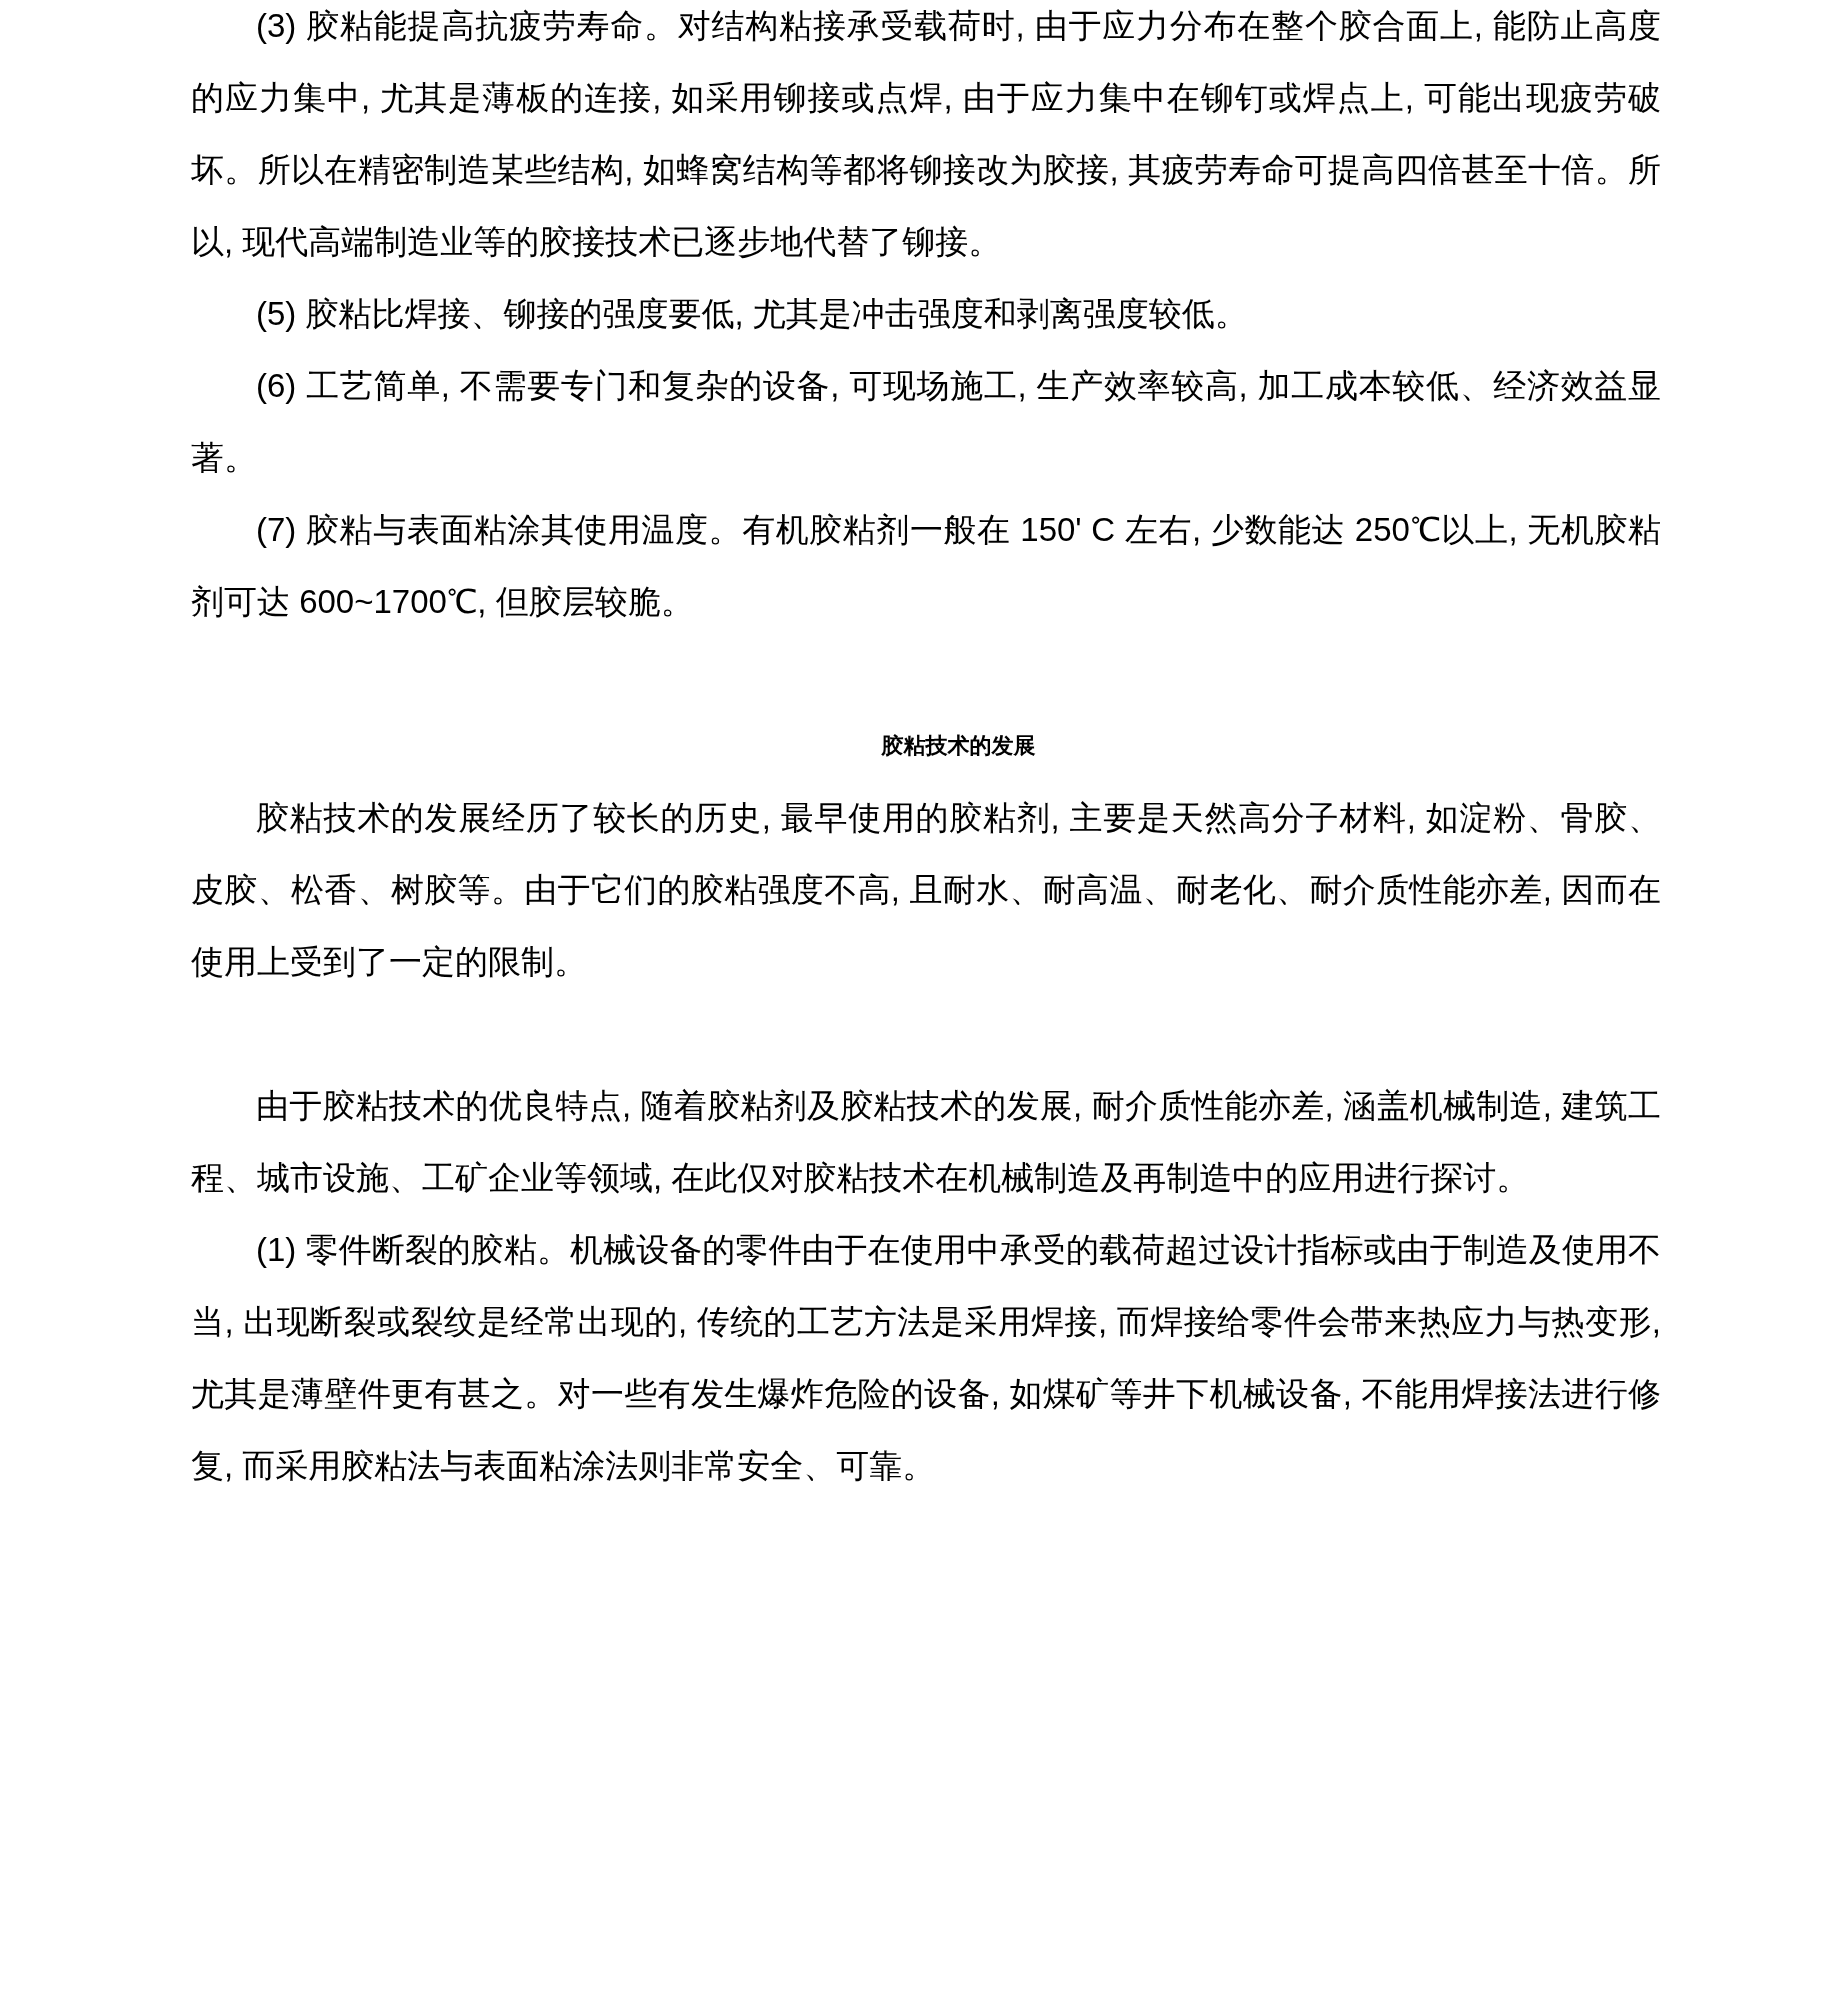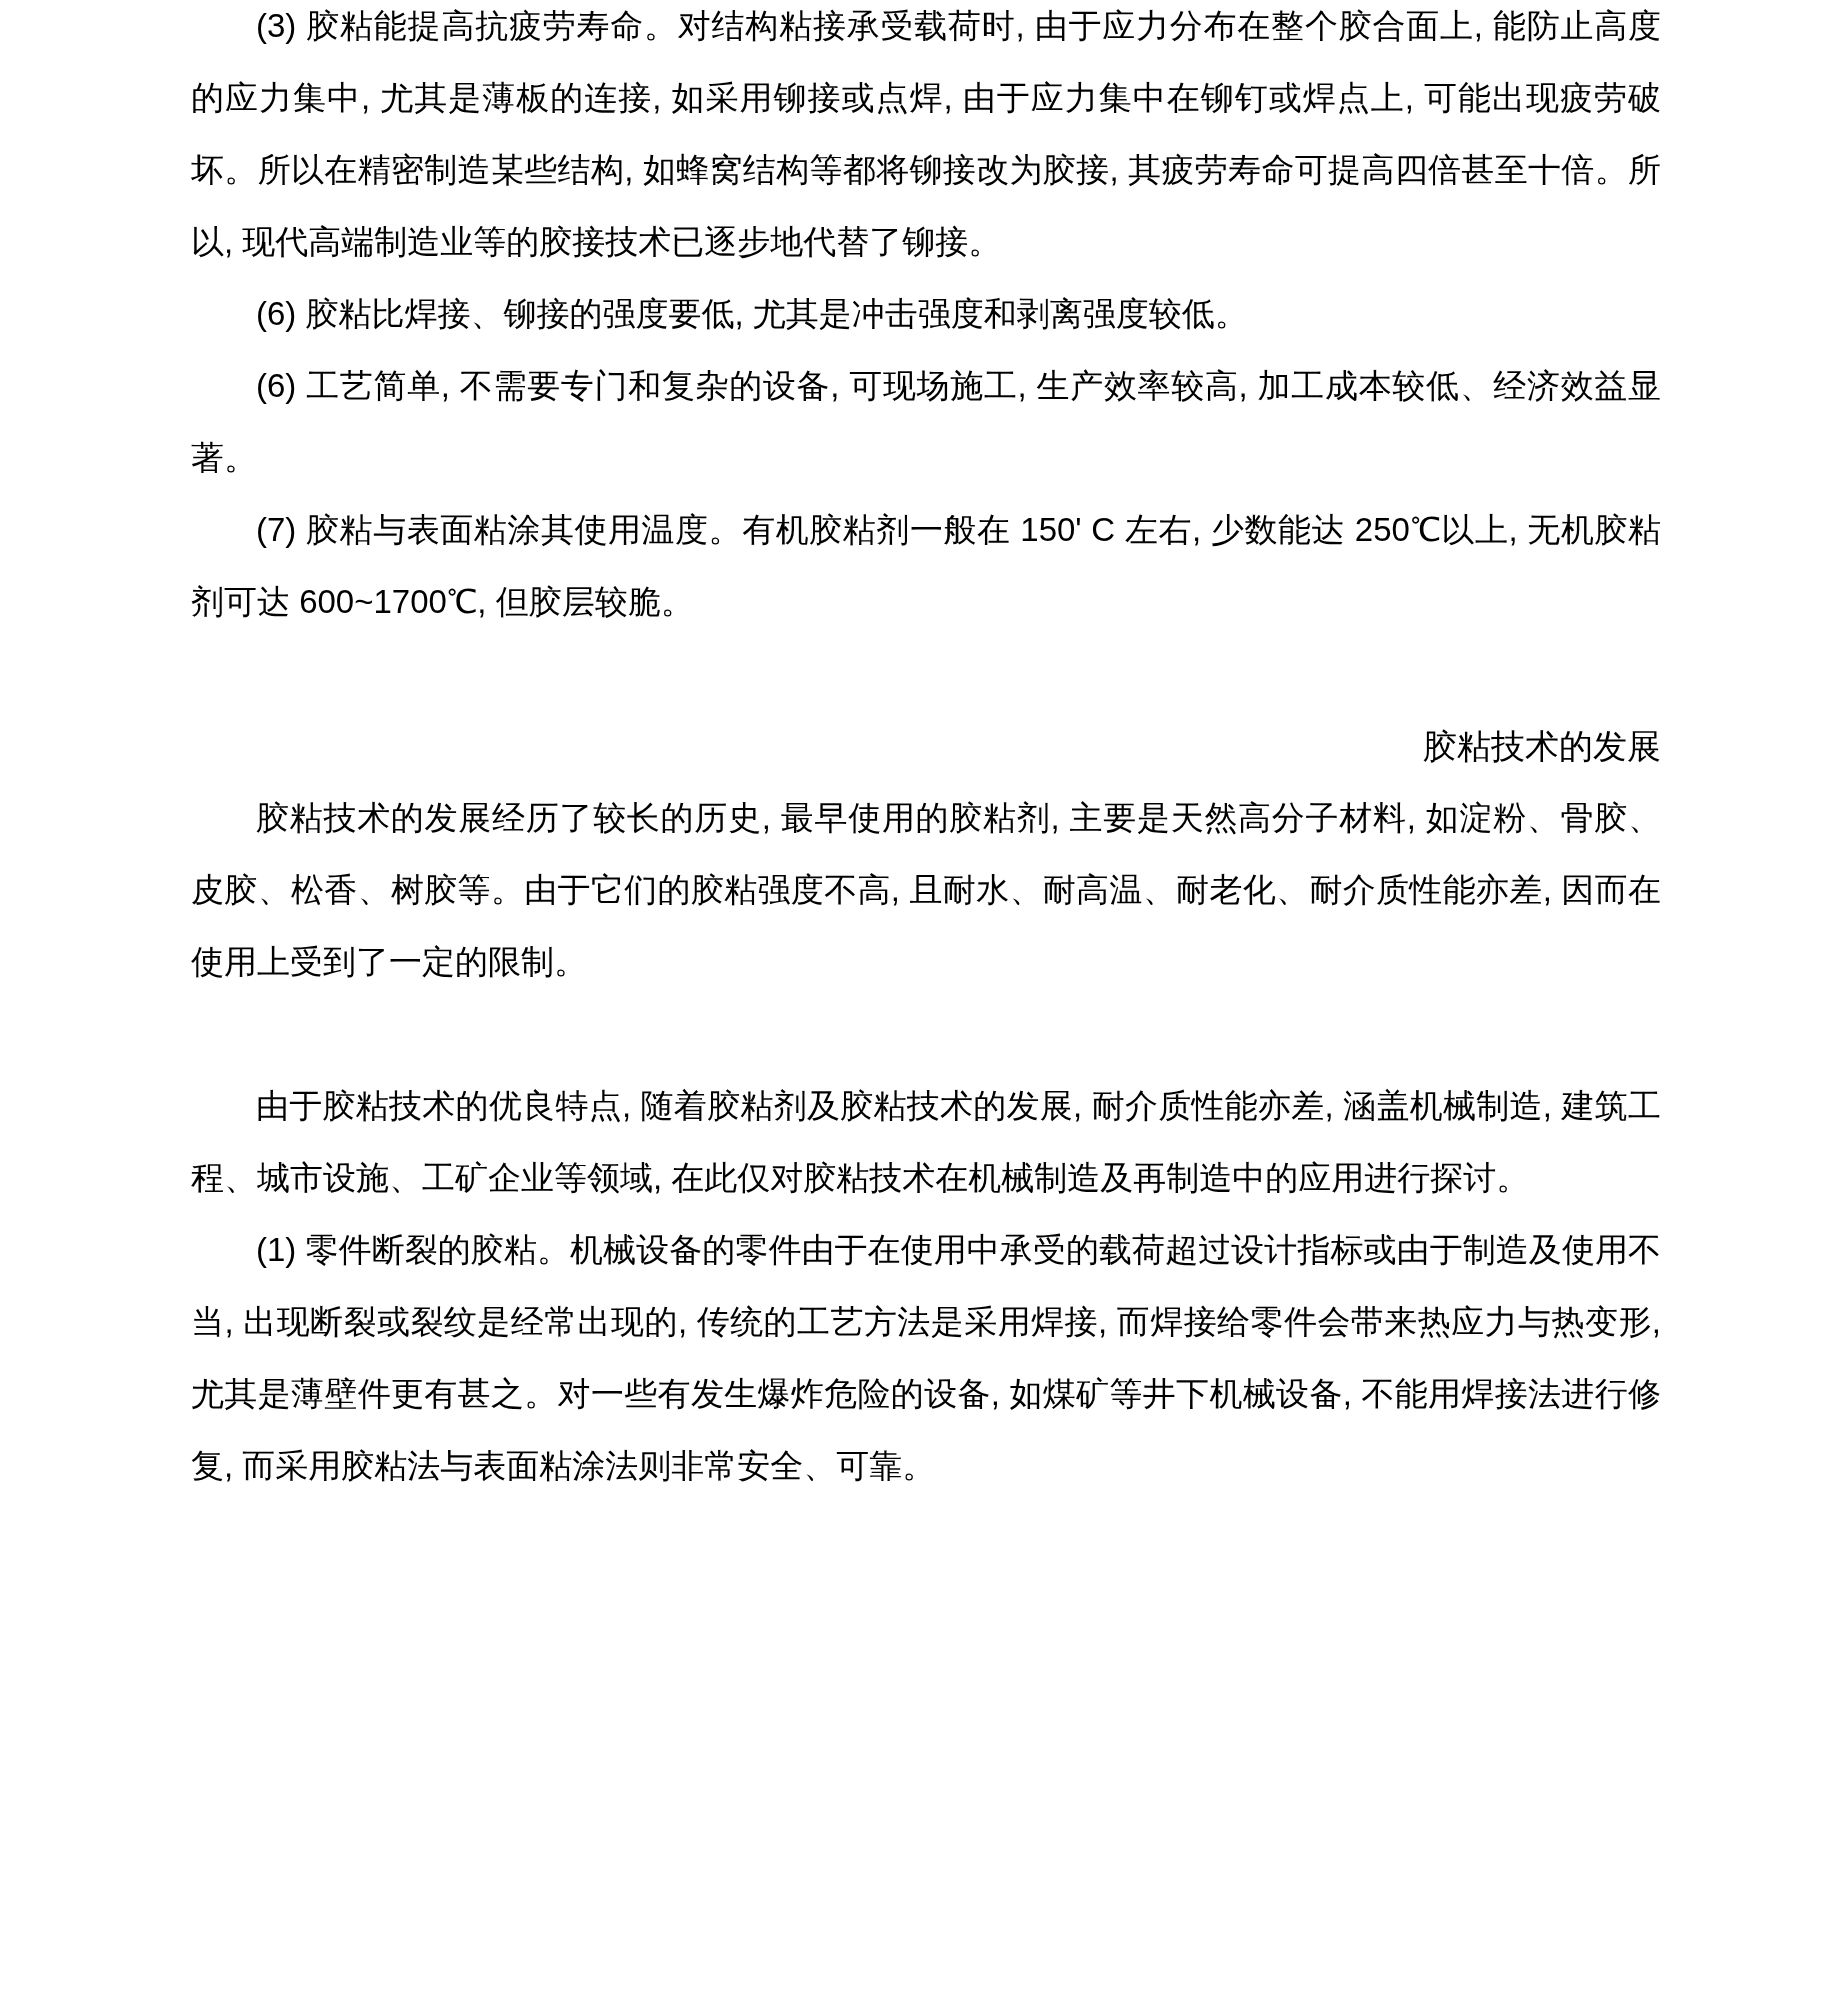--- a/index.html
+++ b/index.html
@@ -25,36 +25,36 @@
     text-align: justify;
     text-justify: inter-ideograph;
     word-break: break-all;
   }
   .para {
     margin: 0;
     text-indent: 65px;
   }
   .heading {
     margin: 0;
-    font-size: 34px;
-    font-weight: normal;
+    font-size: 22px;
+    font-weight: bold;
     text-indent: 65px;
-    text-align: right;
+    text-align: center;
     line-height: 72px;
   }
   .spacer {
     height: 72px;
   }
 </style>
 </head>
 <body>
 
 <div class="doc" id="doc">
     <p class="para">(3) 胶粘能提高抗疲劳寿命。对结构粘接承受载荷时, 由于应力分布在整个胶合面上, 能防止高度的应力集中, 尤其是薄板的连接, 如采用铆接或点焊, 由于应力集中在铆钉或焊点上, 可能出现疲劳破坏。所以在精密制造某些结构, 如蜂窝结构等都将铆接改为胶接, 其疲劳寿命可提高四倍甚至十倍。所以, 现代高端制造业等的胶接技术已逐步地代替了铆接。</p>
-    <p class="para">(6) 胶粘比焊接、铆接的强度要低, 尤其是冲击强度和剥离强度较低。</p>
+    <p class="para">(5) 胶粘比焊接、铆接的强度要低, 尤其是冲击强度和剥离强度较低。</p>
     <p class="para">(6) 工艺简单, 不需要专门和复杂的设备, 可现场施工, 生产效率较高, 加工成本较低、经济效益显著。</p>
     <p class="para">(7) 胶粘与表面粘涂其使用温度。有机胶粘剂一般在 150' C 左右, 少数能达 250℃以上, 无机胶粘剂可达 600~1700℃, 但胶层较脆。</p>
     <div class="spacer"></div>
     <h2 class="heading">胶粘技术的发展</h2>
     <p class="para">胶粘技术的发展经历了较长的历史, 最早使用的胶粘剂, 主要是天然高分子材料, 如淀粉、骨胶、皮胶、松香、树胶等。由于它们的胶粘强度不高, 且耐水、耐高温、耐老化、耐介质性能亦差, 因而在使用上受到了一定的限制。</p>
     <div class="spacer"></div>
     <p class="para">由于胶粘技术的优良特点, 随着胶粘剂及胶粘技术的发展, 耐介质性能亦差, 涵盖机械制造, 建筑工程、城市设施、工矿企业等领域, 在此仅对胶粘技术在机械制造及再制造中的应用进行探讨。</p>
     <p class="para">(1) 零件断裂的胶粘。机械设备的零件由于在使用中承受的载荷超过设计指标或由于制造及使用不当, 出现断裂或裂纹是经常出现的, 传统的工艺方法是采用焊接, 而焊接给零件会带来热应力与热变形, 尤其是薄壁件更有甚之。对一些有发生爆炸危险的设备, 如煤矿等井下机械设备, 不能用焊接法进行修复, 而采用胶粘法与表面粘涂法则非常安全、可靠。</p>
   </div>
 

